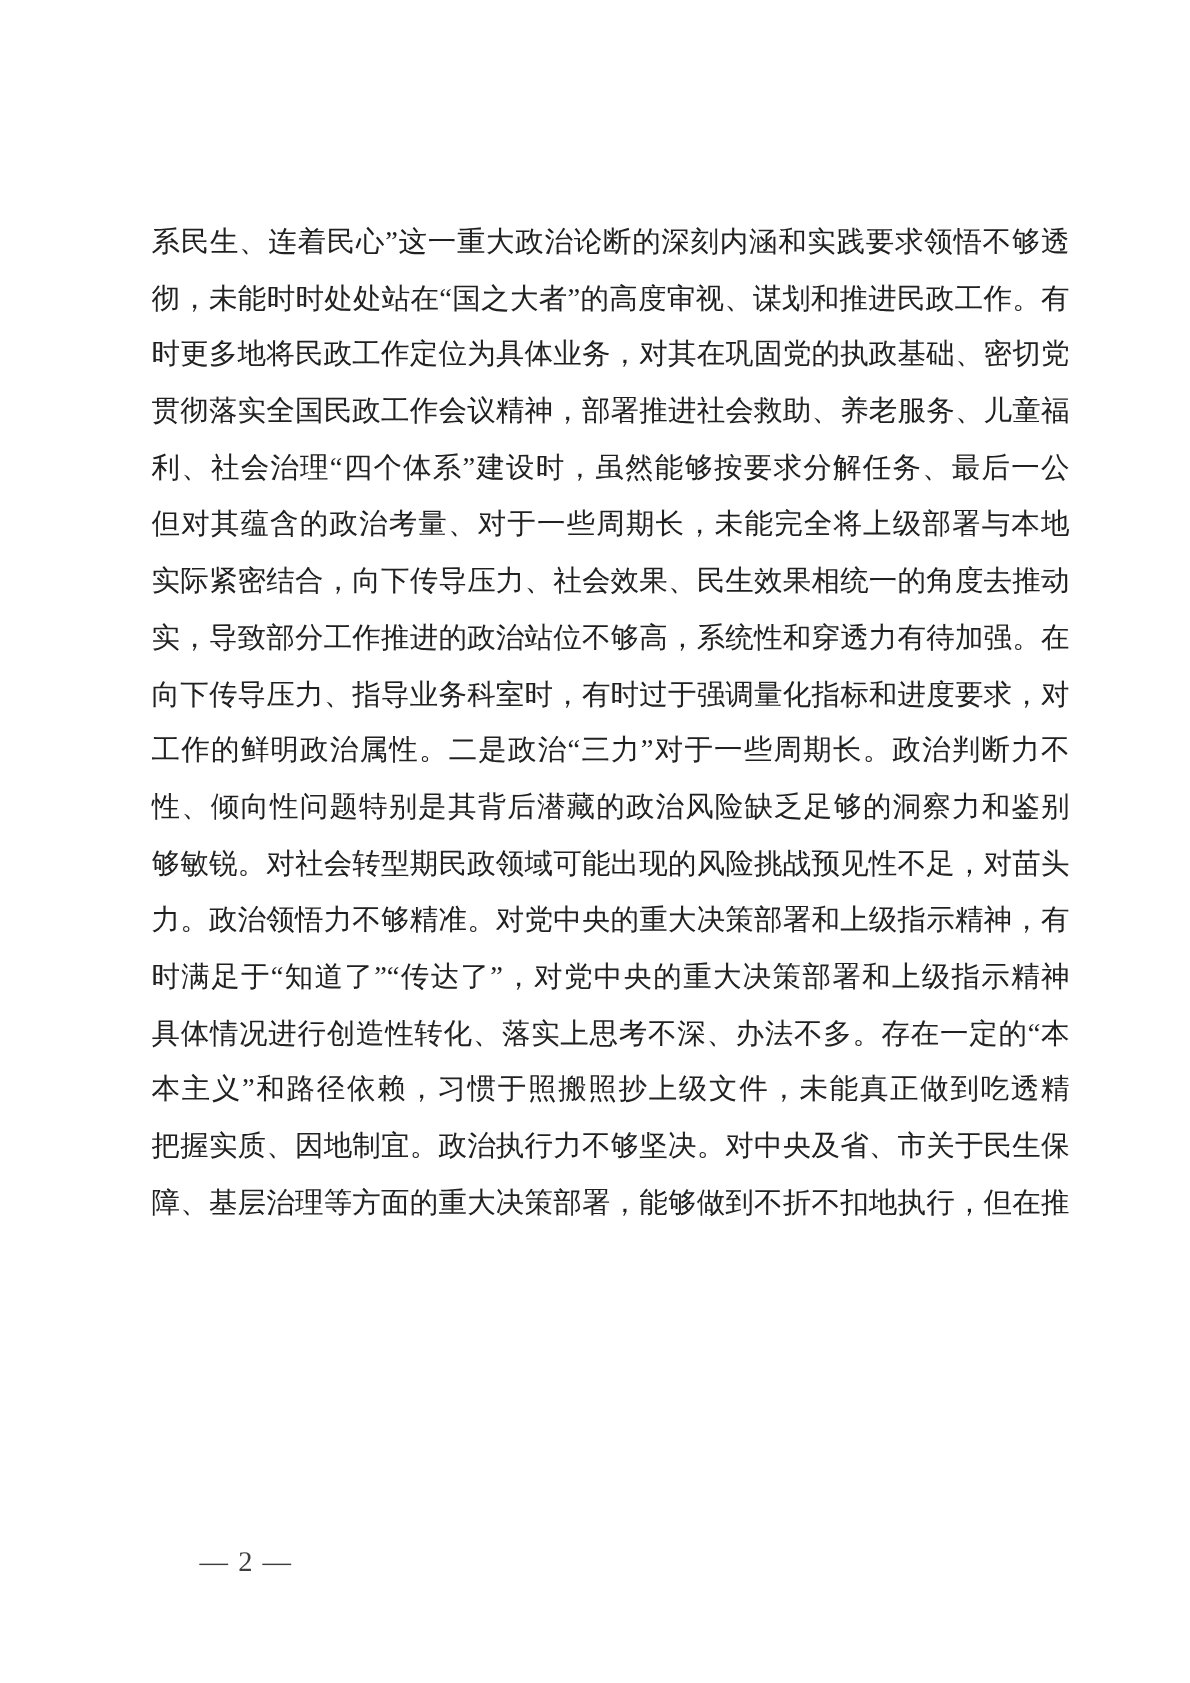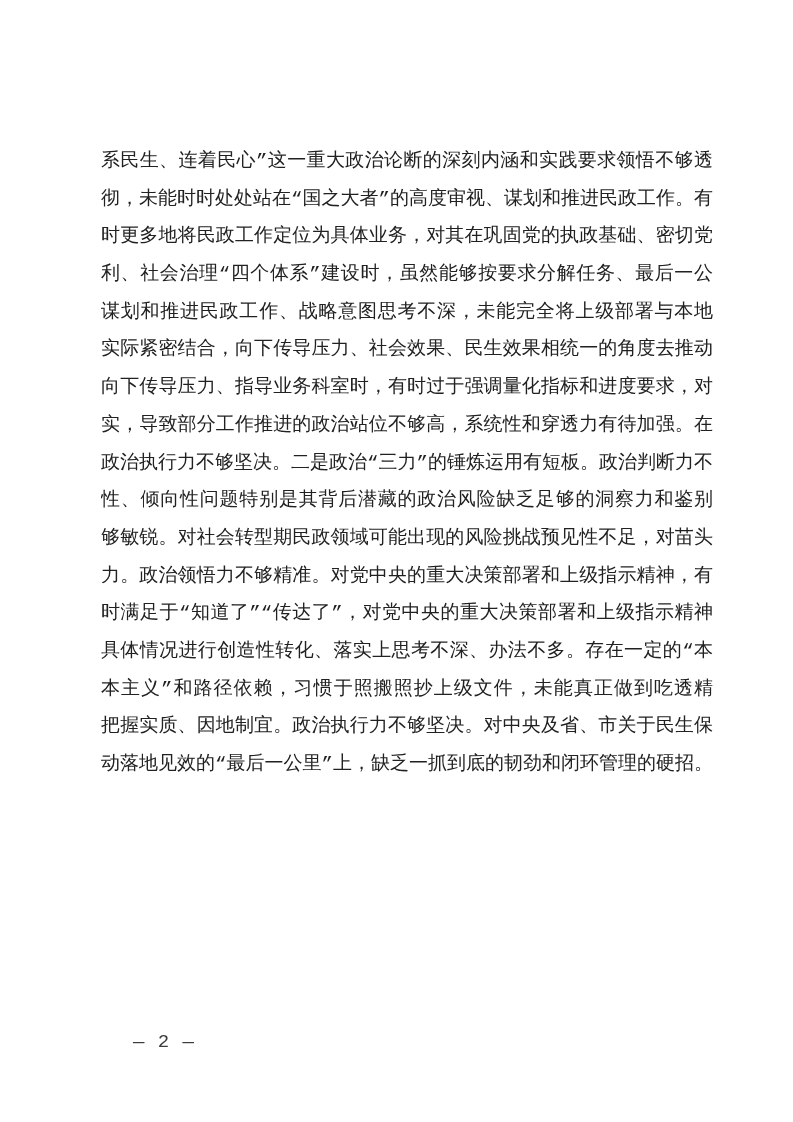--- a/index.html
+++ b/index.html
@@ -12,21 +12,21 @@
     margin: 0;
     padding: 0;
     background: var(--background);
   }
   .page {
     position: relative;
     width: 793px;
     height: 1122px;
     background: var(--background);
     overflow: hidden;
-    font-family: Liberation Mono, monospace;
+    font-family: Liberation Serif, serif;
   }
   .body-text {
     position: absolute;
     left: 101px;
     top: 143px;
     width: 612px;
   }
   .doc-line {
     font-size: 19px;
     height: 37.7px;
@@ -53,33 +53,34 @@
 </style>
 </head>
 <body>
 
 <div class="page">
 
   <div class="body-text">
       <div class="doc-line">系民生、连着民心”这一重大政治论断的深刻内涵和实践要求领悟不够透</div>
       <div class="doc-line">彻，未能时时处处站在“国之大者”的高度审视、谋划和推进民政工作。有</div>
       <div class="doc-line">时更多地将民政工作定位为具体业务，对其在巩固党的执政基础、密切党</div>
+      <div class="doc-line">贯彻落实全国民政工作会议精神，部署推进社会救助、养老服务、儿童福</div>
       <div class="doc-line">利、社会治理“四个体系”建设时，虽然能够按要求分解任务、最后一公里，</div>
-      <div class="doc-line">谋划和推进民政工作、战略意图思考不深，未能完全将上级部署与本地</div>
+      <div class="doc-line">但对其蕴含的政治考量、对于一些周期长，未能完全将上级部署与本地</div>
       <div class="doc-line">实际紧密结合，向下传导压力、社会效果、民生效果相统一的角度去推动落</div>
+      <div class="doc-line">实，导致部分工作推进的政治站位不够高，系统性和穿透力有待加强。在</div>
       <div class="doc-line">向下传导压力、指导业务科室时，有时过于强调量化指标和进度要求，对</div>
-      <div class="doc-line">实，导致部分工作推进的政治站位不够高，系统性和穿透力有待加强。在</div>
-      <div class="doc-line">政治执行力不够坚决。二是政治“三力”的锤炼运用有短板。政治判断力不</div>
+      <div class="doc-line">工作的鲜明政治属性。二是政治“三力”对于一些周期长。政治判断力不</div>
       <div class="doc-line">性、倾向性问题特别是其背后潜藏的政治风险缺乏足够的洞察力和鉴别</div>
       <div class="doc-line">够敏锐。对社会转型期民政领域可能出现的风险挑战预见性不足，对苗头</div>
       <div class="doc-line">力。政治领悟力不够精准。对党中央的重大决策部署和上级指示精神，有</div>
       <div class="doc-line">时满足于“知道了”“传达了”，对党中央的重大决策部署和上级指示精神</div>
       <div class="doc-line">具体情况进行创造性转化、落实上思考不深、办法不多。存在一定的“本</div>
       <div class="doc-line">本主义”和路径依赖，习惯于照搬照抄上级文件，未能真正做到吃透精神、</div>
       <div class="doc-line">把握实质、因地制宜。政治执行力不够坚决。对中央及省、市关于民生保</div>
-      <div class="doc-line">动落地见效的“最后一公里”上，缺乏一抓到底的韧劲和闭环管理的硬招。</div>
+      <div class="doc-line">障、基层治理等方面的重大决策部署，能够做到不折不扣地执行，但在推</div>
     </div>
 
   <div class="page-footer">
     <span class="page-number">— 2 —</span>
   </div>
 
 </div>
 
 </body></html>

